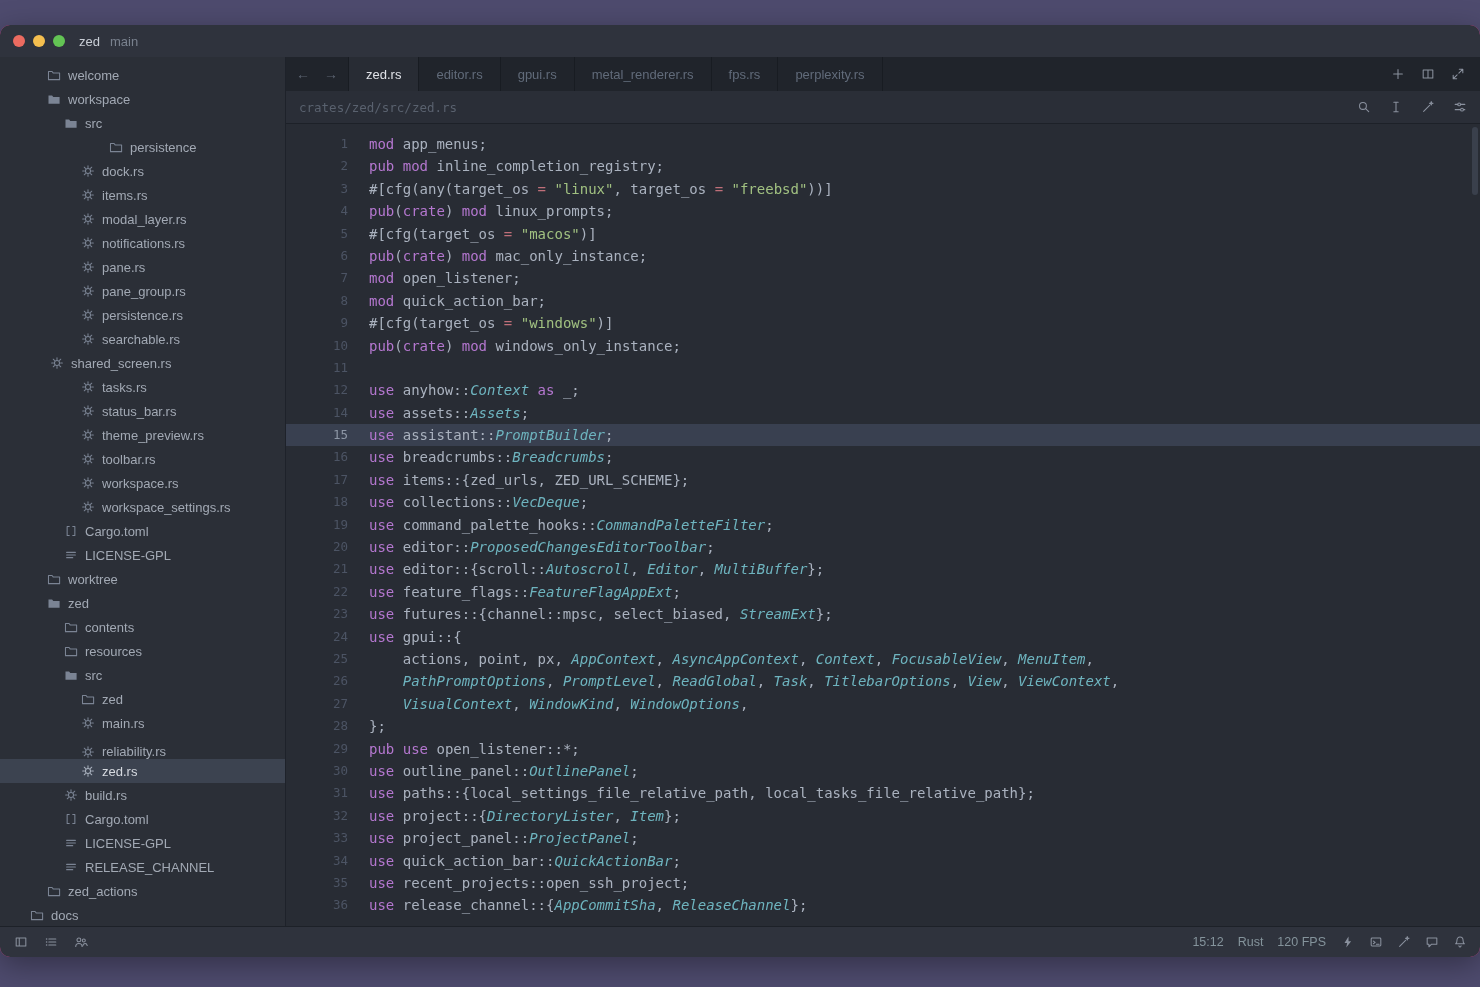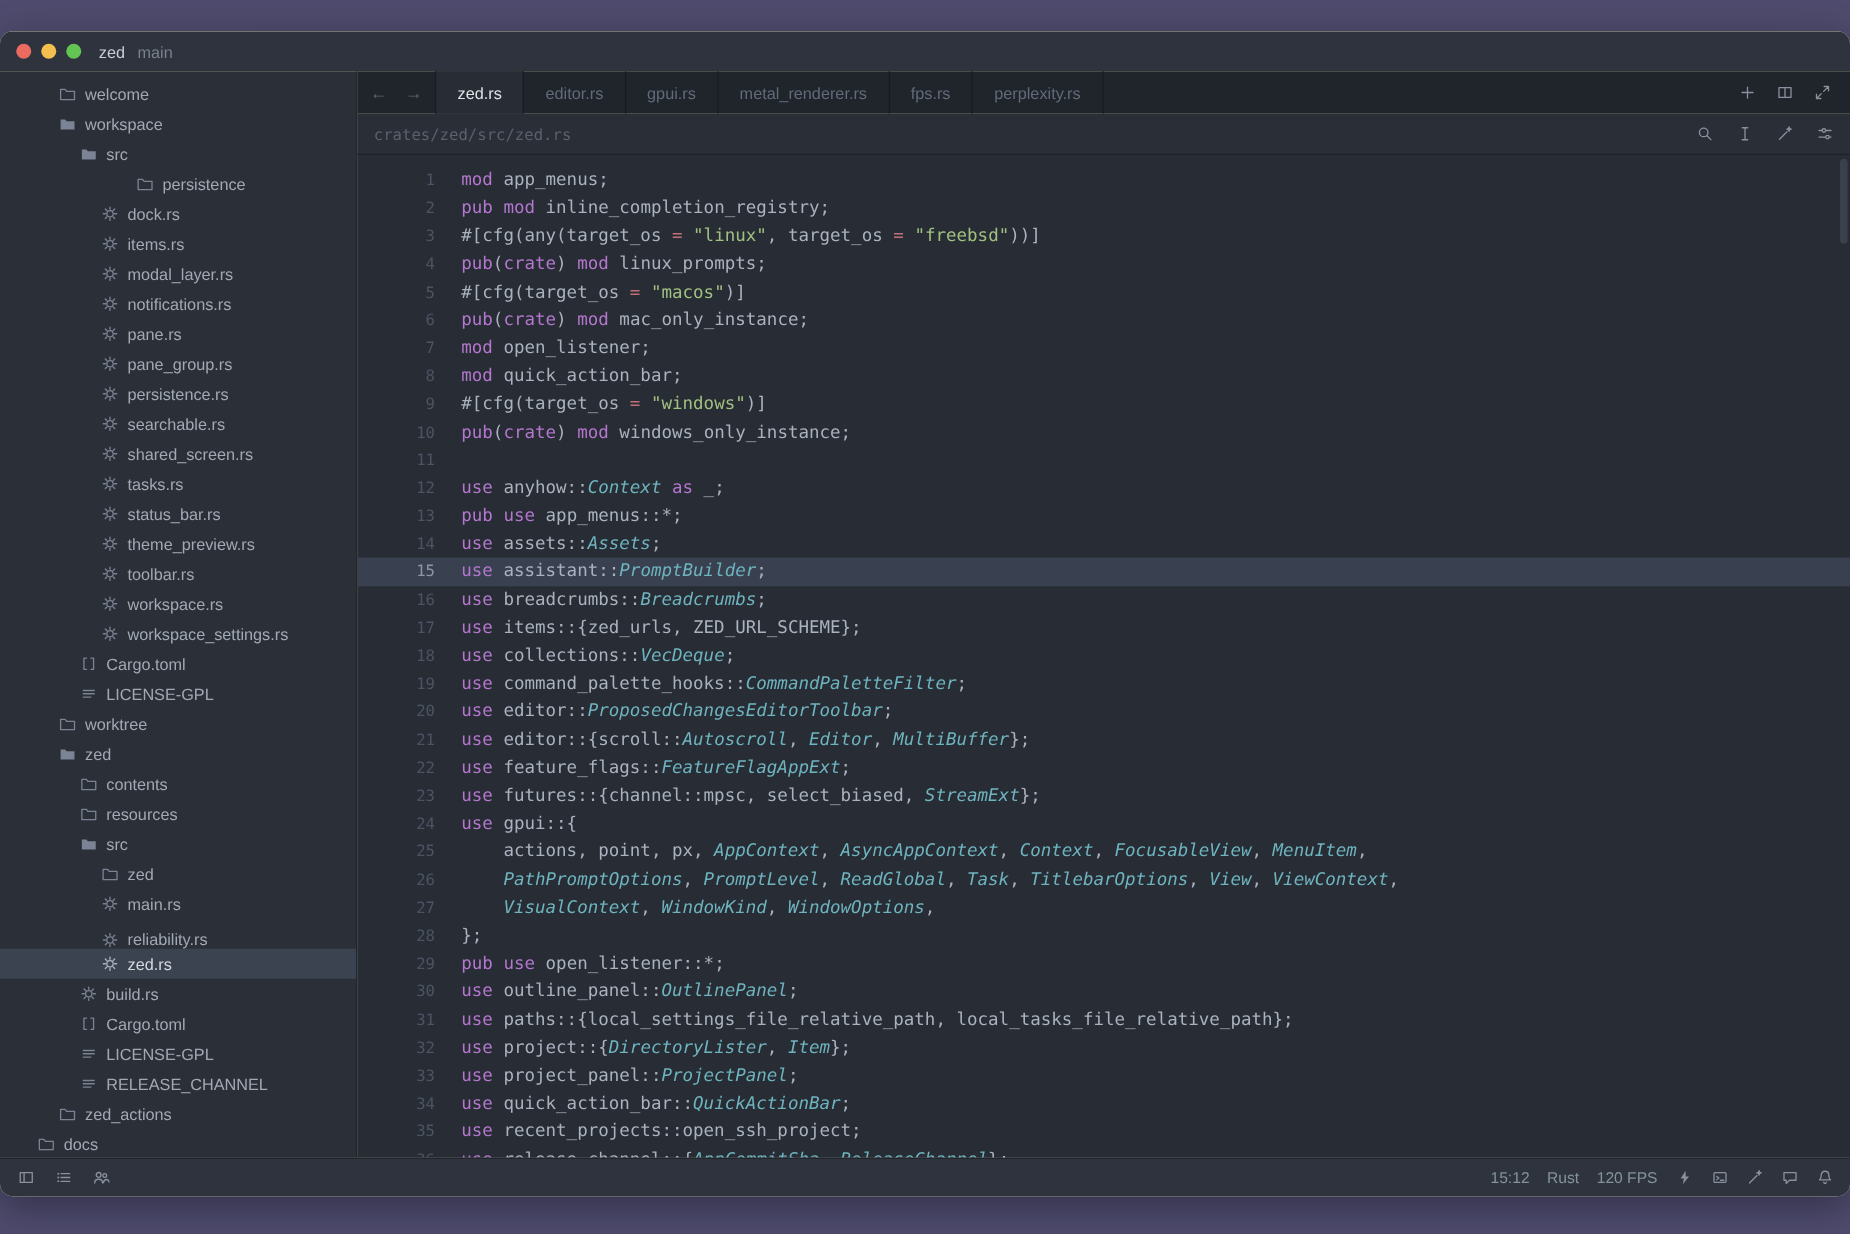--- a/index.html
+++ b/index.html
@@ -1,17 +1,17 @@
 <!DOCTYPE html>
 <html><head>
 <meta charset="utf-8">
 <style>
   html,body{margin:0;padding:0;width:1480px;height:987px;overflow:hidden;background:#4e4b6e;
     font-family:"Liberation Sans",sans-serif;-webkit-font-smoothing:antialiased;}
-  .window{position:absolute;top:25px;left:0;width:1480px;height:932px;background:#fef9c3;
+  .window{position:absolute;top:25px;left:0;width:1480px;height:932px;background:#ec4899;
     display:flex;flex-direction:column;border-radius:10px;overflow:hidden;box-shadow:0 8px 30px rgba(0,0,0,.35);}
   
   .titlebar{flex:0 0 32px;height:32px;background:#2f333d;display:flex;align-items:center;padding-left:13px;}
   .traffic{display:flex;gap:8px;margin-right:14px;}
   .tl{width:12px;height:12px;border-radius:50%;display:inline-block;}
   .tl.red{background:#ec6b60;} .tl.yellow{background:#f5bf4f;} .tl.green{background:#63c454;}
   .app-name{color:#c9ced6;font-size:13px;margin-right:10px;}
   .branch{color:#79818e;font-size:13px;}
   
   .main{flex:1;display:flex;min-height:0;}
@@ -174,21 +174,21 @@
           </div>
           <div class="tree-item" style="padding-left: 80px;">
             <span class="tree-icon">
               <svg viewBox="0 0 16 16">
                 <circle cx="8" cy="8" r="2.9" fill="none" stroke="currentColor" stroke-width="1.2" stroke-linecap="round" stroke-linejoin="round"></circle>
                 <path fill="none" stroke="currentColor" stroke-width="1.2" stroke-linecap="round" stroke-linejoin="round" d="M8 1.9v2M8 12.1v2M1.9 8h2M12.1 8h2M3.7 3.7l1.4 1.4M10.9 10.9l1.4 1.4M12.3 3.7l-1.4 1.4M3.7 12.3l1.4-1.4"></path>
               </svg>
             </span>
             <span class="tree-label">searchable.rs</span>
           </div>
-          <div class="tree-item" style="padding-left: 80px;">
+          <div class="tree-item" style="padding-left: 49px;">
             <span class="tree-icon">
               <svg viewBox="0 0 16 16">
                 <circle cx="8" cy="8" r="2.9" fill="none" stroke="currentColor" stroke-width="1.2" stroke-linecap="round" stroke-linejoin="round"></circle>
                 <path fill="none" stroke="currentColor" stroke-width="1.2" stroke-linecap="round" stroke-linejoin="round" d="M8 1.9v2M8 12.1v2M1.9 8h2M12.1 8h2M3.7 3.7l1.4 1.4M10.9 10.9l1.4 1.4M12.3 3.7l-1.4 1.4M3.7 12.3l1.4-1.4"></path>
               </svg>
             </span>
             <span class="tree-label">shared_screen.rs</span>
           </div>
           <div class="tree-item" style="padding-left: 80px;">
             <span class="tree-icon">
@@ -468,21 +468,20 @@
             <div class="code-row"><span class="gutter">3</span><span class="src"><span class="tok-d">#[cfg(any(target_os </span><span class="tok-o">=</span><span class="tok-d"> </span><span class="tok-s">"linux"</span><span class="tok-d">, target_os </span><span class="tok-o">=</span><span class="tok-d"> </span><span class="tok-s">"freebsd"</span><span class="tok-d">))]</span></span></div>
             <div class="code-row"><span class="gutter">4</span><span class="src"><span class="tok-k">pub</span><span class="tok-d">(</span><span class="tok-k">crate</span><span class="tok-d">) </span><span class="tok-k">mod</span><span class="tok-d"> linux_prompts;</span></span></div>
             <div class="code-row"><span class="gutter">5</span><span class="src"><span class="tok-d">#[cfg(target_os </span><span class="tok-o">=</span><span class="tok-d"> </span><span class="tok-s">"macos"</span><span class="tok-d">)]</span></span></div>
             <div class="code-row"><span class="gutter">6</span><span class="src"><span class="tok-k">pub</span><span class="tok-d">(</span><span class="tok-k">crate</span><span class="tok-d">) </span><span class="tok-k">mod</span><span class="tok-d"> mac_only_instance;</span></span></div>
             <div class="code-row"><span class="gutter">7</span><span class="src"><span class="tok-k">mod</span><span class="tok-d"> open_listener;</span></span></div>
             <div class="code-row"><span class="gutter">8</span><span class="src"><span class="tok-k">mod</span><span class="tok-d"> quick_action_bar;</span></span></div>
             <div class="code-row"><span class="gutter">9</span><span class="src"><span class="tok-d">#[cfg(target_os </span><span class="tok-o">=</span><span class="tok-d"> </span><span class="tok-s">"windows"</span><span class="tok-d">)]</span></span></div>
             <div class="code-row"><span class="gutter">10</span><span class="src"><span class="tok-k">pub</span><span class="tok-d">(</span><span class="tok-k">crate</span><span class="tok-d">) </span><span class="tok-k">mod</span><span class="tok-d"> windows_only_instance;</span></span></div>
             <div class="code-row"><span class="gutter">11</span><span class="src">&nbsp;</span></div>
             <div class="code-row"><span class="gutter">12</span><span class="src"><span class="tok-k">use</span><span class="tok-d"> anyhow::</span><span class="tok-t">Context</span><span class="tok-d"> </span><span class="tok-k">as</span><span class="tok-d"> _;</span></span></div>
-            <div class="code-row"><span class="gutter">13</span><span class="src"><span class="tok-k">pub</span><span class="tok-d"> </span><span class="tok-k">use</span><span class="tok-d"> app_menus::*;</span></span></div>
             <div class="code-row"><span class="gutter">14</span><span class="src"><span class="tok-k">use</span><span class="tok-d"> assets::</span><span class="tok-t">Assets</span><span class="tok-d">;</span></span></div>
             <div class="code-row active"><span class="gutter">15</span><span class="src"><span class="tok-k">use</span><span class="tok-d"> assistant::</span><span class="tok-t">PromptBuilder</span><span class="tok-d">;</span></span></div>
             <div class="code-row"><span class="gutter">16</span><span class="src"><span class="tok-k">use</span><span class="tok-d"> breadcrumbs::</span><span class="tok-t">Breadcrumbs</span><span class="tok-d">;</span></span></div>
             <div class="code-row"><span class="gutter">17</span><span class="src"><span class="tok-k">use</span><span class="tok-d"> items::{zed_urls, ZED_URL_SCHEME};</span></span></div>
             <div class="code-row"><span class="gutter">18</span><span class="src"><span class="tok-k">use</span><span class="tok-d"> collections::</span><span class="tok-t">VecDeque</span><span class="tok-d">;</span></span></div>
             <div class="code-row"><span class="gutter">19</span><span class="src"><span class="tok-k">use</span><span class="tok-d"> command_palette_hooks::</span><span class="tok-t">CommandPaletteFilter</span><span class="tok-d">;</span></span></div>
             <div class="code-row"><span class="gutter">20</span><span class="src"><span class="tok-k">use</span><span class="tok-d"> editor::</span><span class="tok-t">ProposedChangesEditorToolbar</span><span class="tok-d">;</span></span></div>
             <div class="code-row"><span class="gutter">21</span><span class="src"><span class="tok-k">use</span><span class="tok-d"> editor::{scroll::</span><span class="tok-t">Autoscroll</span><span class="tok-d">, </span><span class="tok-t">Editor</span><span class="tok-d">, </span><span class="tok-t">MultiBuffer</span><span class="tok-d">};</span></span></div>
             <div class="code-row"><span class="gutter">22</span><span class="src"><span class="tok-k">use</span><span class="tok-d"> feature_flags::</span><span class="tok-t">FeatureFlagAppExt</span><span class="tok-d">;</span></span></div>
             <div class="code-row"><span class="gutter">23</span><span class="src"><span class="tok-k">use</span><span class="tok-d"> futures::{channel::mpsc, select_biased, </span><span class="tok-t">StreamExt</span><span class="tok-d">};</span></span></div>

